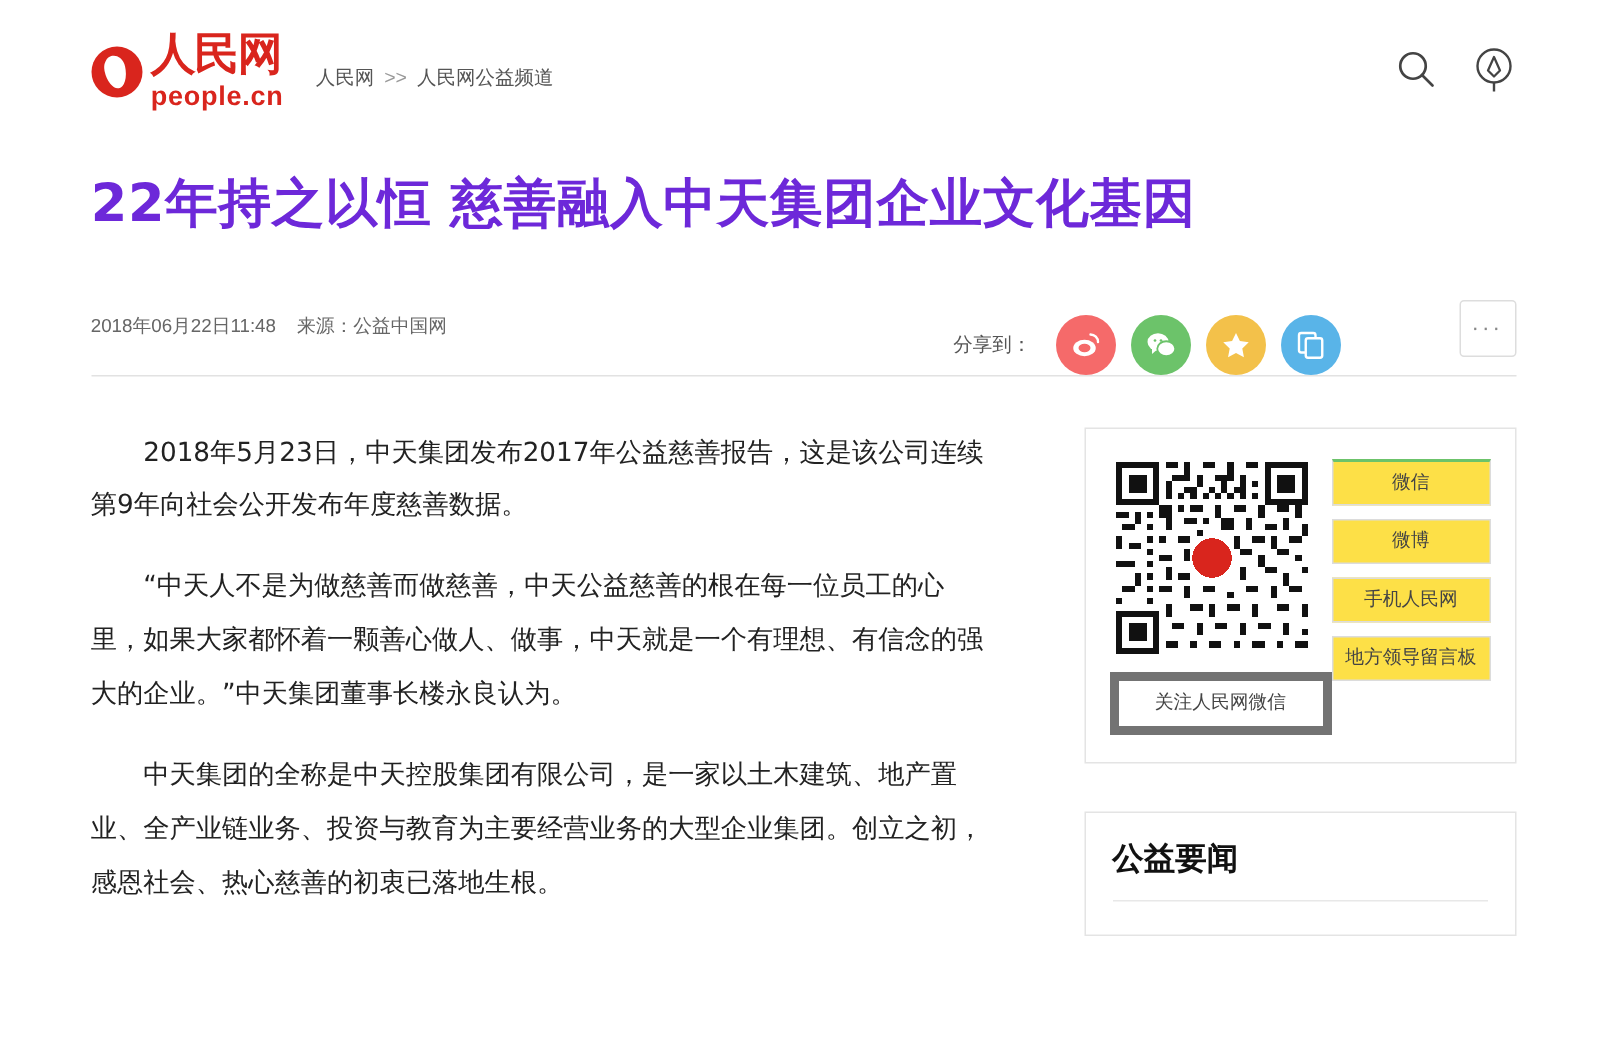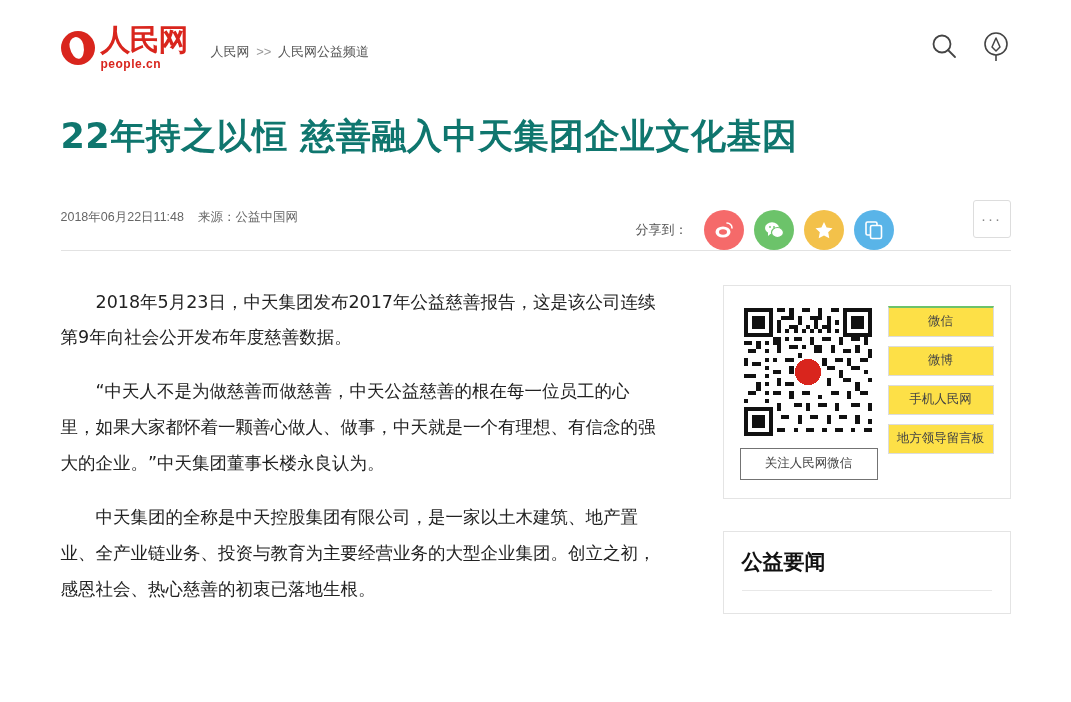--- a/index.html
+++ b/index.html
@@ -60,21 +60,21 @@
   }
   .logo-cn {
     font-family: "DejaVu Sans", sans-serif;
     font-size: 30px;
     font-weight: bold;
     color: #d9251d;
     letter-spacing: -1px;
     line-height: 1;
   }
   .logo-en {
-    font-size: 12px;
+    font-size: 18px;
     color: #d9251d;
     font-weight: bold;
     letter-spacing: 0.5px;
     margin-top: 2px;
   }
   .logo-text-wrap {
     display: flex;
     flex-direction: column;
     justify-content: center;
   }
@@ -95,21 +95,21 @@
     align-items: center;
     gap: 22px;
   }
   .hicon { cursor: pointer; }
 
   
   .title {
     font-family: "DejaVu Sans", sans-serif;
     font-size: 35px;
     font-weight: bold;
-    color: #0f766e;
+    color: #6d28d9;
     letter-spacing: 0.5px;
     margin: 18px 0 0 0;
     line-height: 1.3;
   }
 
   
   .metabar {
     margin-top: 26px;
     height: 64px;
     display: flex;
@@ -203,21 +203,21 @@
   .qr-img {
     width: 136px;
     height: 136px;
     position: relative;
     background: #fff;
   }
   .qr-caption {
     margin-top: 8px;
     width: 136px;
     height: 30px;
-    border: 1px solid #737373;
+    border: 6px solid #737373;
     font-size: 12.5px;
     color: #444;
     display: flex;
     align-items: center;
     justify-content: center;
   }
   .qr-right {
     display: flex;
     flex-direction: column;
     gap: 9px;

